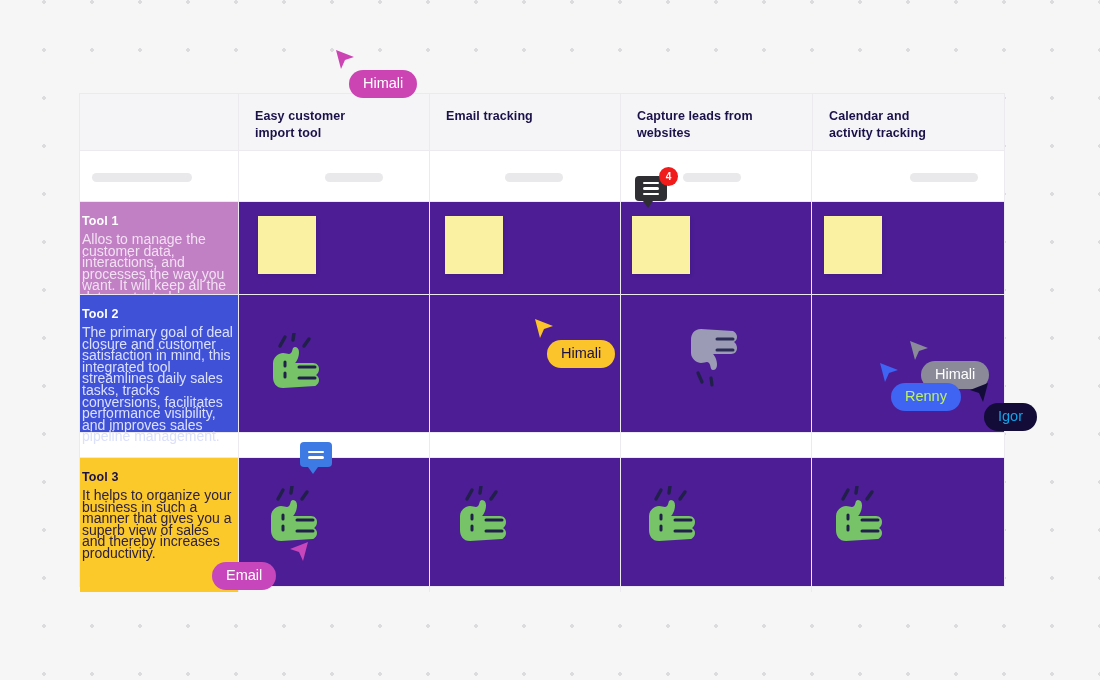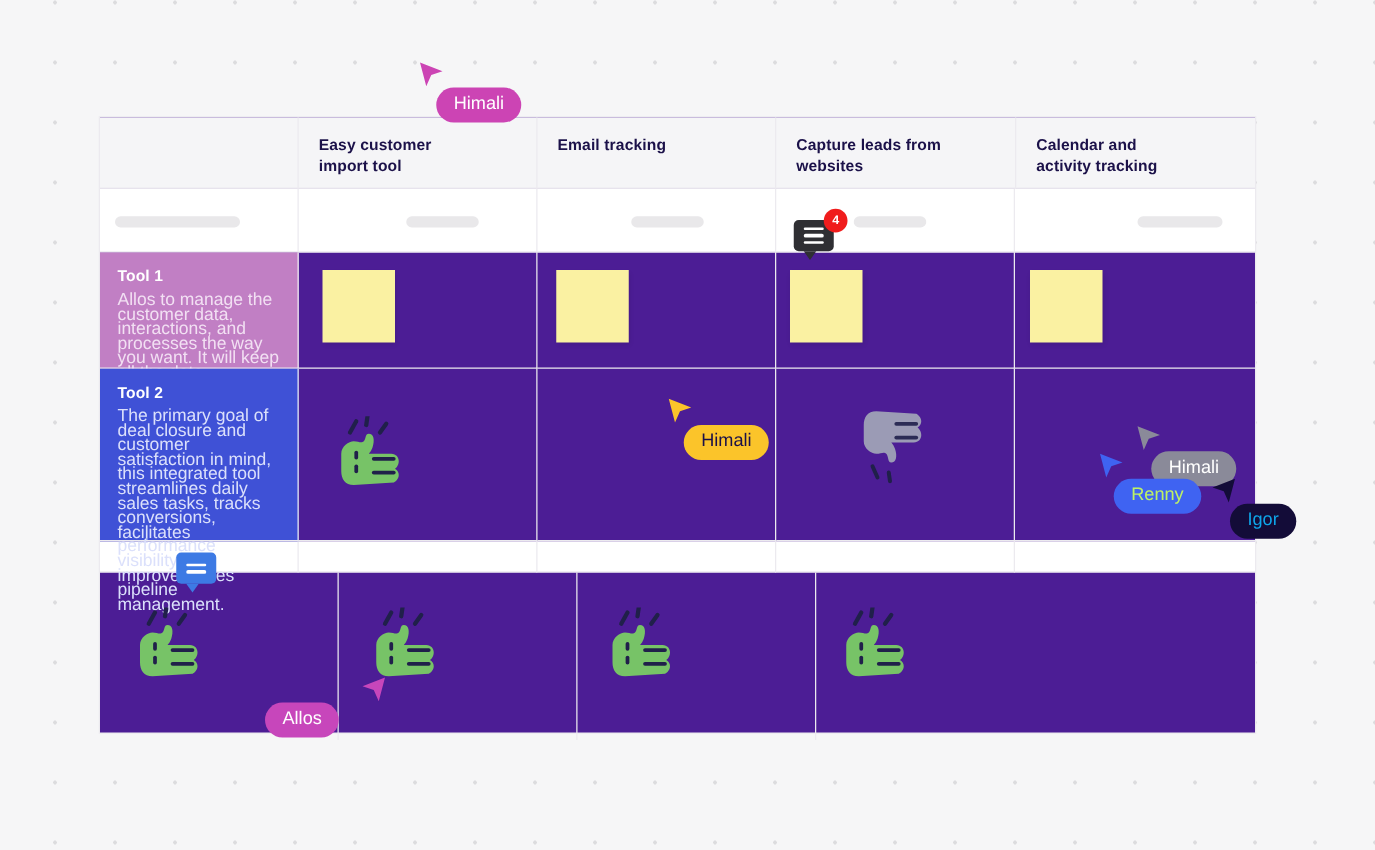--- a/index.html
+++ b/index.html
@@ -47,21 +47,21 @@
   .bar {
     position: absolute; top: 22px;
     height: 9px; border-radius: 5px;
     background: #e9e8ea;
   }
 
   .tool-row { }
   .tool-cell {
     border-right: 1px solid #eceaef;
     border-bottom: 1px solid #eceaef;
-    padding: 12px 14px;
+    padding: 12px 2px;
     position: relative;
   }
   .tool-cell:last-child { border-right: none; }
   .tool-title {
     font-size: 12.5px; font-weight: bold;
     margin-bottom: 6px; letter-spacing: .1px;
   }
   .tool-desc { font-size: 14px; line-height: 11.6px; }
 
   .content-cell {
@@ -247,20 +247,24 @@
 
   <div class="row gap-row">
     <div class="gap-cell" style="width:159px"></div>
     <div class="gap-cell" style="width:191px"></div>
     <div class="gap-cell" style="width:191px"></div>
     <div class="gap-cell" style="width:191px"></div>
     <div class="gap-cell" style="width:192px"></div>
   </div>
 
   <div class="row tool-row" style="height:134px">
+    <div class="tool-cell" style="width:159px; background:#fcc92b; border-bottom:none">
+      <div class="tool-title" style="color:#1b1149">Tool 3</div>
+      <div class="tool-desc" style="color:#2c2140">It helps to organize your business in such a manner that gives you a superb view of sales and thereby increases productivity.</div>
+    </div>
 
     <div class="content-cell" style="width:191px; border-bottom:none">
       <div class="emoji" style="left:22px; top:28px">
         <svg width="62" height="58" viewBox="0 0 62 58">
           <g stroke="#20204a" stroke-width="3.4" stroke-linecap="round" fill="none">
             <line x1="17" y1="13" x2="22" y2="4"></line>
               <line x1="30" y1="7" x2="31" y2="0"></line>
               <line x1="41" y1="13" x2="46" y2="6"></line>
           </g>
           <path d="M10 30 C10 24 16 20 20 20 C24 20 26 22 28 20 C30 18 29 14 32 14 C36 14 37 19 35 25 C34 28 32 30 32 30 L50 30 C54 30 56 33 56 36 C56 40 53 42 53 42 C55 43 56 45 56 47 C56 51 52 53 52 53 L20 55 C13 55 10 50 10 44 Z" fill="#77c367"></path>
@@ -373,14 +377,14 @@
   <svg class="arrow" viewBox="0 0 22 24" style="transform:scaleX(-1)">
     <path d="M2 2 L20 9 L11 12 L7 21 Z" fill="#130c38"></path>
   </svg>
   <div class="pill" style="left:16px; top:22px; background:#130c38; color:#0ea5e9">Igor</div>
 </div>
 
 <div class="cursor" style="left:288px; top:540px">
   <svg class="arrow" viewBox="0 0 22 24" style="transform:scaleX(-1)">
     <path d="M2 2 L20 9 L11 12 L7 21 Z" fill="#c746bb"></path>
   </svg>
-  <div class="pill" style="left:-76px; top:22px; background:#c746bb; color:#ffffff">Allos</div>
+  <div class="pill" style="left:-76px; top:22px; background:#c746bb; color:#ffffff">Email</div>
 </div>
 
 </body></html>

